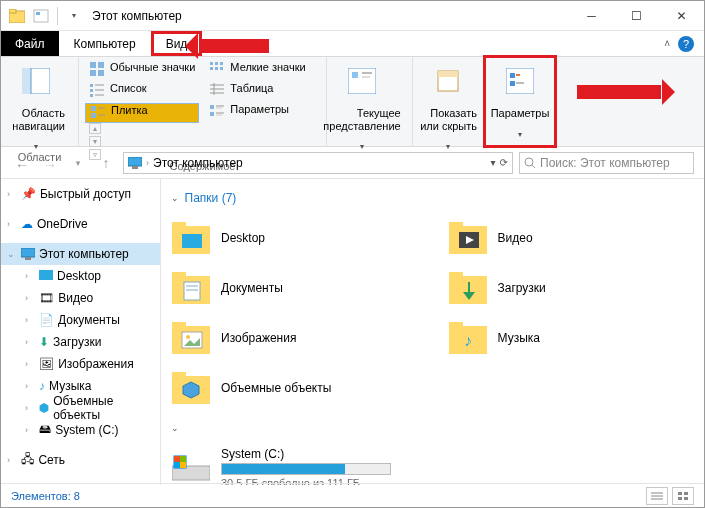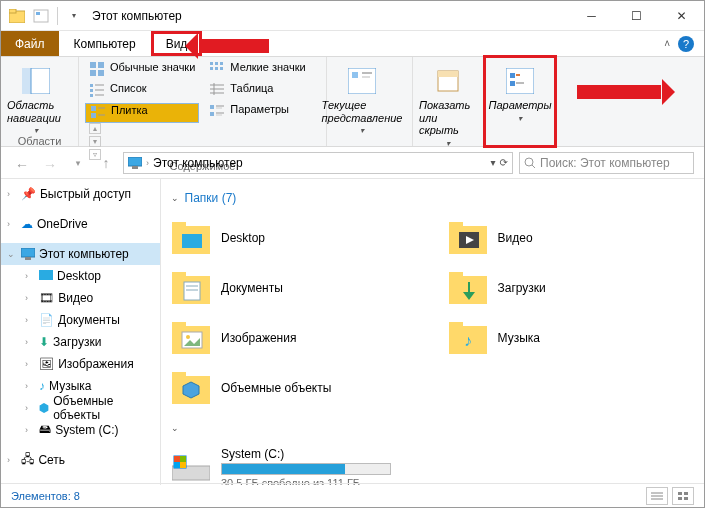--- a/index.html
+++ b/index.html
@@ -9,33 +9,33 @@
 .titlebar { height: 30px; display: flex; align-items: center; border-bottom: 1px solid #e5e5e5; }
 .qat { display: flex; align-items: center; gap: 4px; padding-left: 6px; }
 .qat-icon { width: 20px; height: 20px; display: flex; align-items: center; justify-content: center; }
 .qat-sep { width: 1px; height: 18px; background: #d0d0d0; margin: 0 2px; }
 .titlebar-title { flex: 1; padding-left: 8px; font-size: 12px; }
 .win-controls { display: flex; }
 .win-btn { width: 45px; height: 28px; display: flex; align-items: center; justify-content: center; font-size: 12px; color: #333; }
 
 
 .ribbon-tabs { height: 26px; display: flex; align-items: stretch; border-bottom: 1px solid #dadada; }
-.tab-file { background: #a16207; color: #fff; padding: 0 14px; display: flex; align-items: center; font-size: 12px; }
+.tab-file { background: #000000; color: #fff; padding: 0 14px; display: flex; align-items: center; font-size: 12px; }
 .tab { padding: 0 12px; display: flex; align-items: center; font-size: 12px; border: 3px solid transparent; }
 .tab.highlight { border: 3px solid #e11b22; }
 .ribbon-help { margin-left: auto; display: flex; align-items: center; gap: 8px; padding-right: 10px; }
 .caret-up { font-size: 10px; color: #555; }
 .help-icon { width: 16px; height: 16px; border-radius: 50%; background: #1979ca; color: #fff; display: flex; align-items: center; justify-content: center; font-size: 11px; }
 
 
 .ribbon { height: 90px; background: #f5f6f7; border-bottom: 1px solid #dadada; display: flex; }
 .rgroup { border-right: 1px solid #e0e0e0; display: flex; flex-direction: column; }
 .rgroup-body { flex: 1; display: flex; align-items: flex-start; padding: 4px 6px 0 6px; }
 .rgroup-label { text-align: center; font-size: 11px; color: #666; padding-bottom: 3px; }
-.big-btn { display: flex; flex-direction: column; align-items: center; justify-content: center; width: 58px; text-align: left; font-size: 11px; line-height: 1.15; gap: 2px; padding-top:4px;font-style:italic; }
+.big-btn { display: flex; flex-direction: column; align-items: center; justify-content: center; width: 58px; text-align: right; font-size: 11px; line-height: 1.15; gap: 10px; padding-top:4px; }
 .big-btn .ico { width: 32px; height: 32px; display: flex; align-items: center; justify-content: center; }
 .small-dd { font-size: 8px; color: #555; }
 .layout-col { display: flex; flex-direction: column; gap: 1px; padding-right: 6px; }
 .layout-item { display: flex; align-items: flex-start; gap: 5px; height: 20px; padding: 0 4px; font-size: 11px; }
 .layout-item.sel { border: 1px solid #8db8e0; background: #eab308; }
 .lay-ico { width: 16px; height: 16px; display:flex;align-items:center;justify-content:center; }
 .rgroup.highlight { outline: 3px solid #e11b22; outline-offset: -1px; }
 
 
 .arrow-r { position: absolute; height: 14px; background: #e11b22; }

